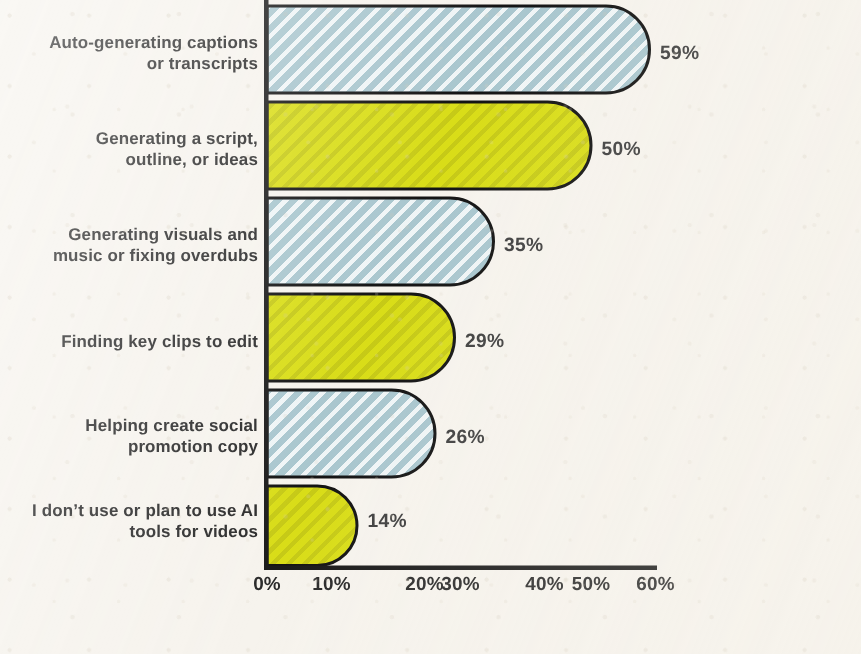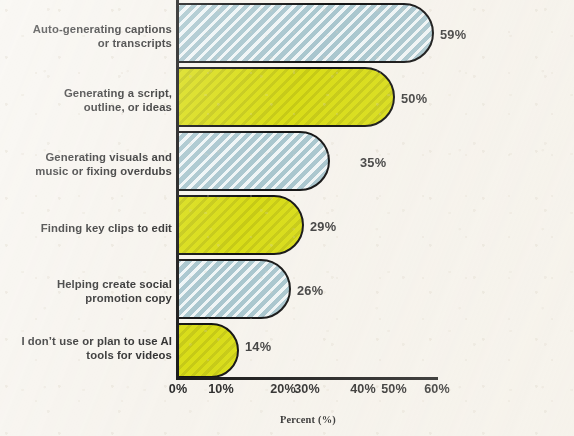--- a/index.html
+++ b/index.html
@@ -170,29 +170,28 @@
 
     <div class="bar blue" style="top:3px;   height:60px; width:257px;"></div>
     <div class="bar yellow" style="top:67px;  height:60px; width:218px;"></div>
     <div class="bar blue" style="top:131px; height:60px; width:153px;"></div>
     <div class="bar yellow" style="top:195px; height:60px; width:127px;"></div>
     <div class="bar blue" style="top:259px; height:60px; width:114px;"></div>
     <div class="bar yellow" style="top:323px; height:55px; width:62px;"></div>
 
     <div class="value-label" style="left:264px; top:27px;">59%</div>
     <div class="value-label" style="left:225px; top:91px;">50%</div>
-    <div class="value-label" style="left:160px; top:155px;margin-left:24px;">35%</div>
+    <div class="value-label" style="left:160px; top:155px;">35%</div>
     <div class="value-label" style="left:134px; top:219px;">29%</div>
     <div class="value-label" style="left:121px; top:283px;">26%</div>
     <div class="value-label" style="left:69px;  top:339px;">14%</div>
 
     <div class="tick-label" style="left:2px;">0%</div>
     <div class="tick-label" style="left:45px;">10%</div>
     <div class="tick-label" style="left:88px;margin-left:19px;">20%</div>
     <div class="tick-label" style="left:131px;">30%</div>
     <div class="tick-label" style="left:187px;">40%</div>
     <div class="tick-label" style="left:218px;">50%</div>
     <div class="tick-label" style="left:261px;">60%</div>
 
-    <div id="x-axis-title">Percent (%)</div>
 
   </div>
 </div>
 
 </body></html>

